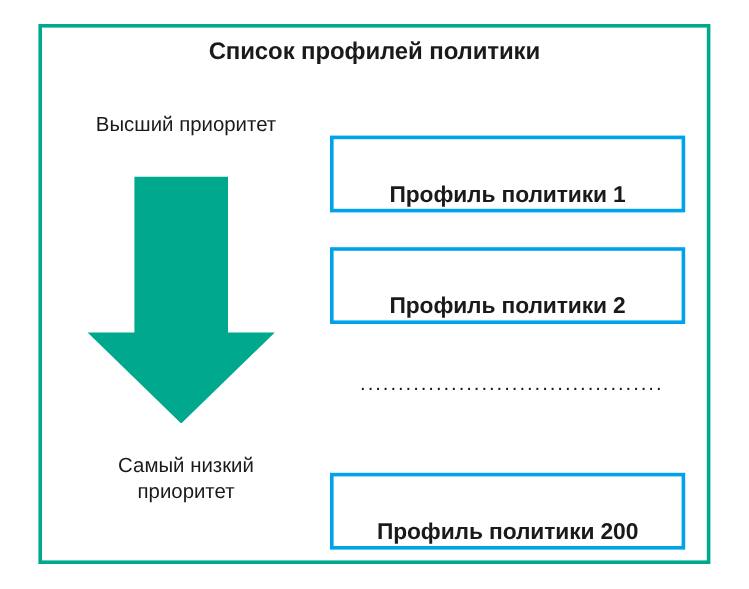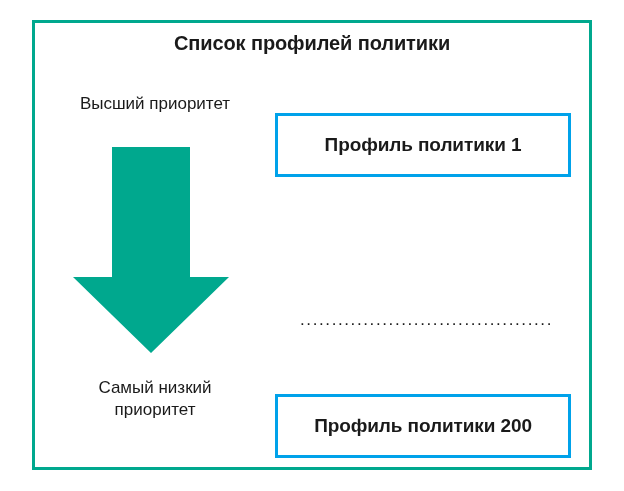--- a/index.html
+++ b/index.html
@@ -88,21 +88,21 @@
 
   .profile-box {
     position: absolute;
     left: 0;
     width: 296px;
     height: 64px;
     box-sizing: border-box;
     border: 3px solid #00a2ea;
     background: #ffffff;
     display: flex;
-    align-items: center;
+    align-items: flex-end;
     justify-content: center;
   }
 
   .profile-box-label {
     font-size: 19px;
     font-weight: bold;
     color: #1a1a1a;
     white-space: nowrap;
     letter-spacing: -0.1px;
   }
@@ -149,20 +149,23 @@
     </div>
 
   </div>
 
   <div id="profile-list">
 
     <div class="profile-box" id="profile-box-0">
       <span class="profile-box-label">Профиль политики 1</span>
     </div>
 
+    <div class="profile-box" id="profile-box-1">
+      <span class="profile-box-label">Профиль политики 2</span>
+    </div>
 
     <div id="profile-ellipsis">........................................</div>
 
     <div class="profile-box" id="profile-box-2">
       <span class="profile-box-label">Профиль политики 200</span>
     </div>
 
   </div>
 
 </div>

